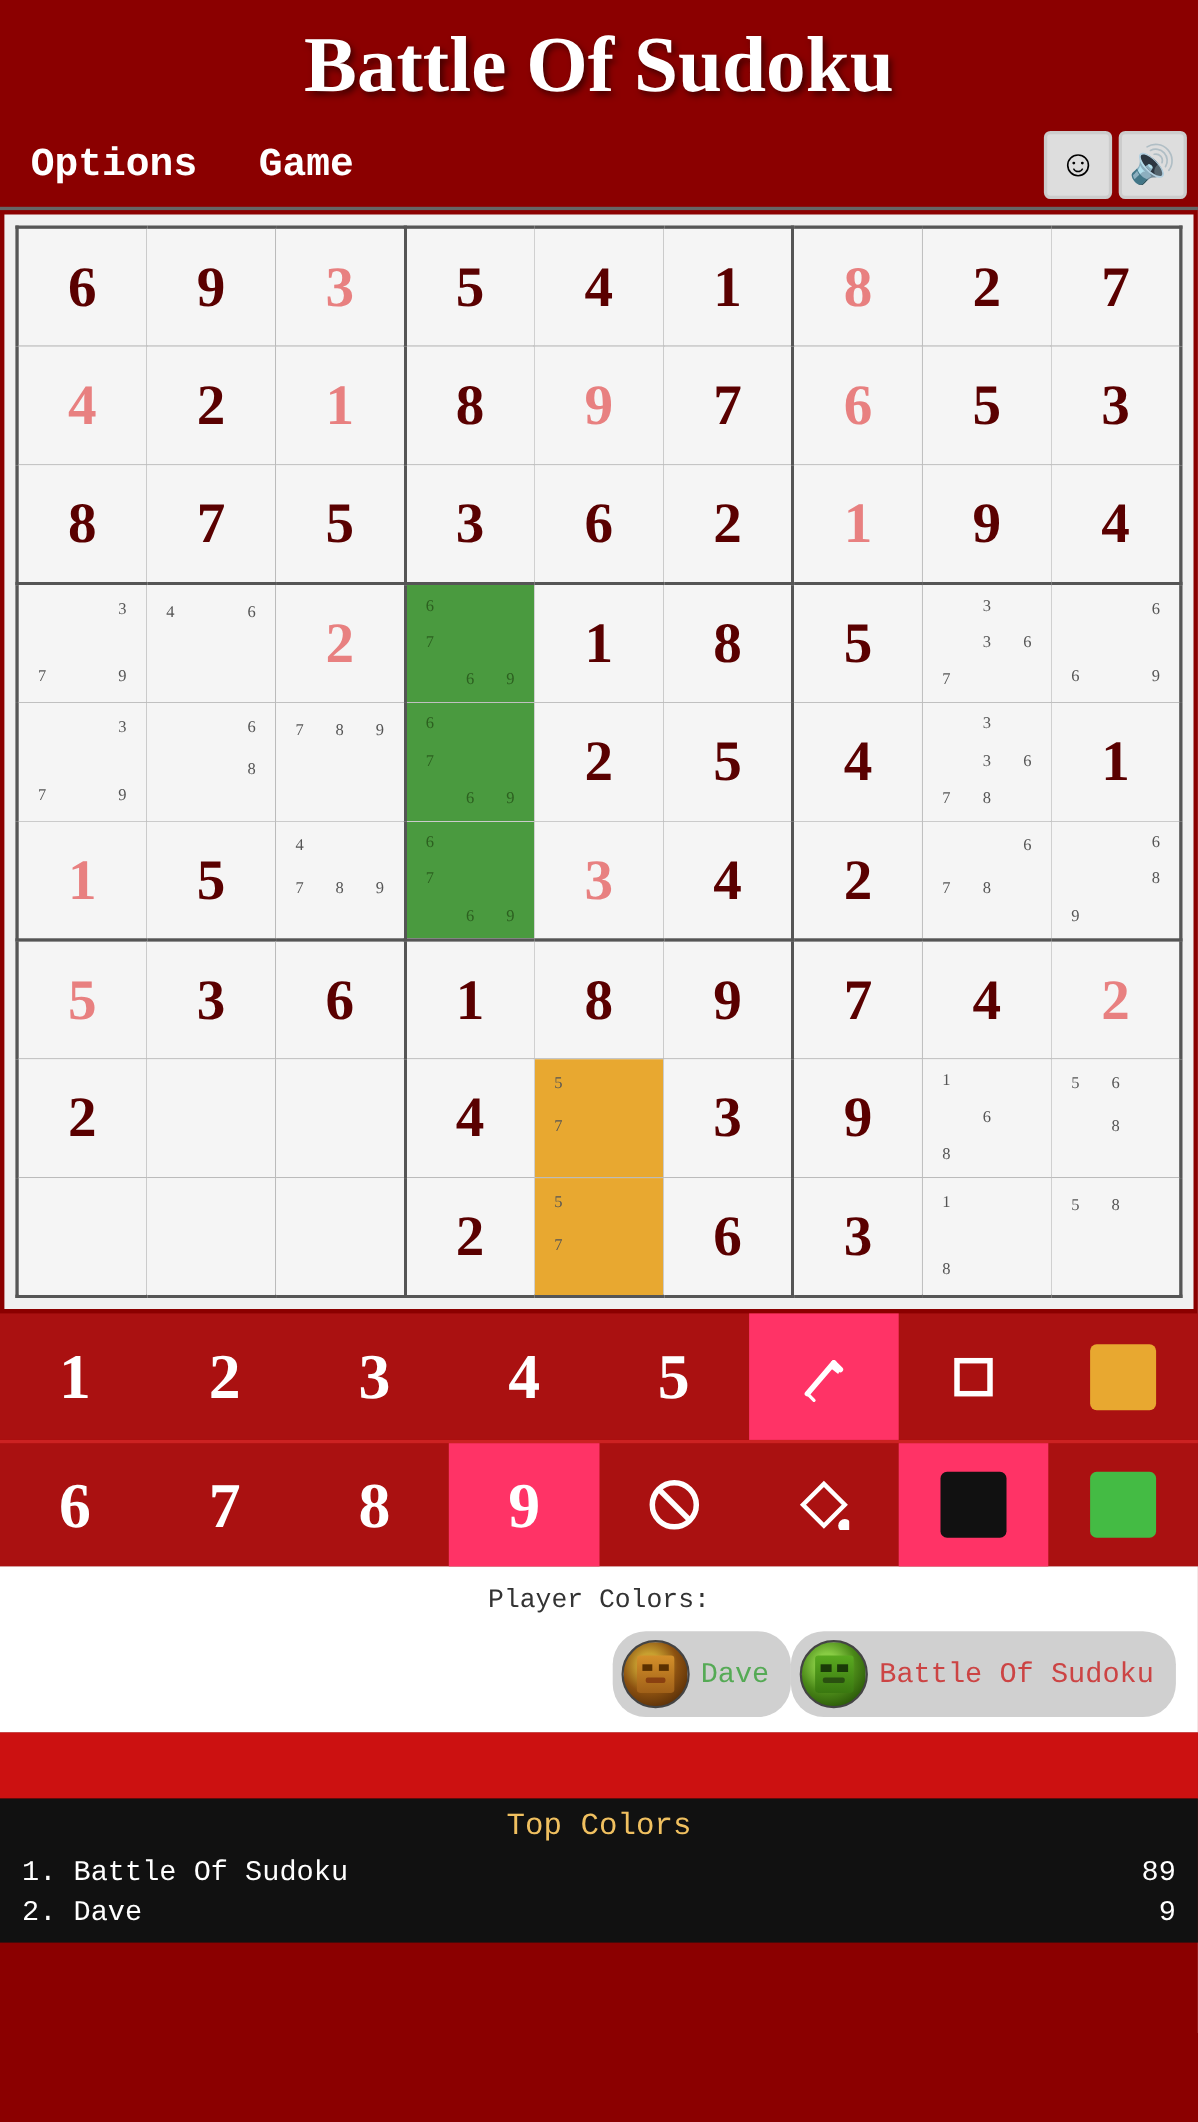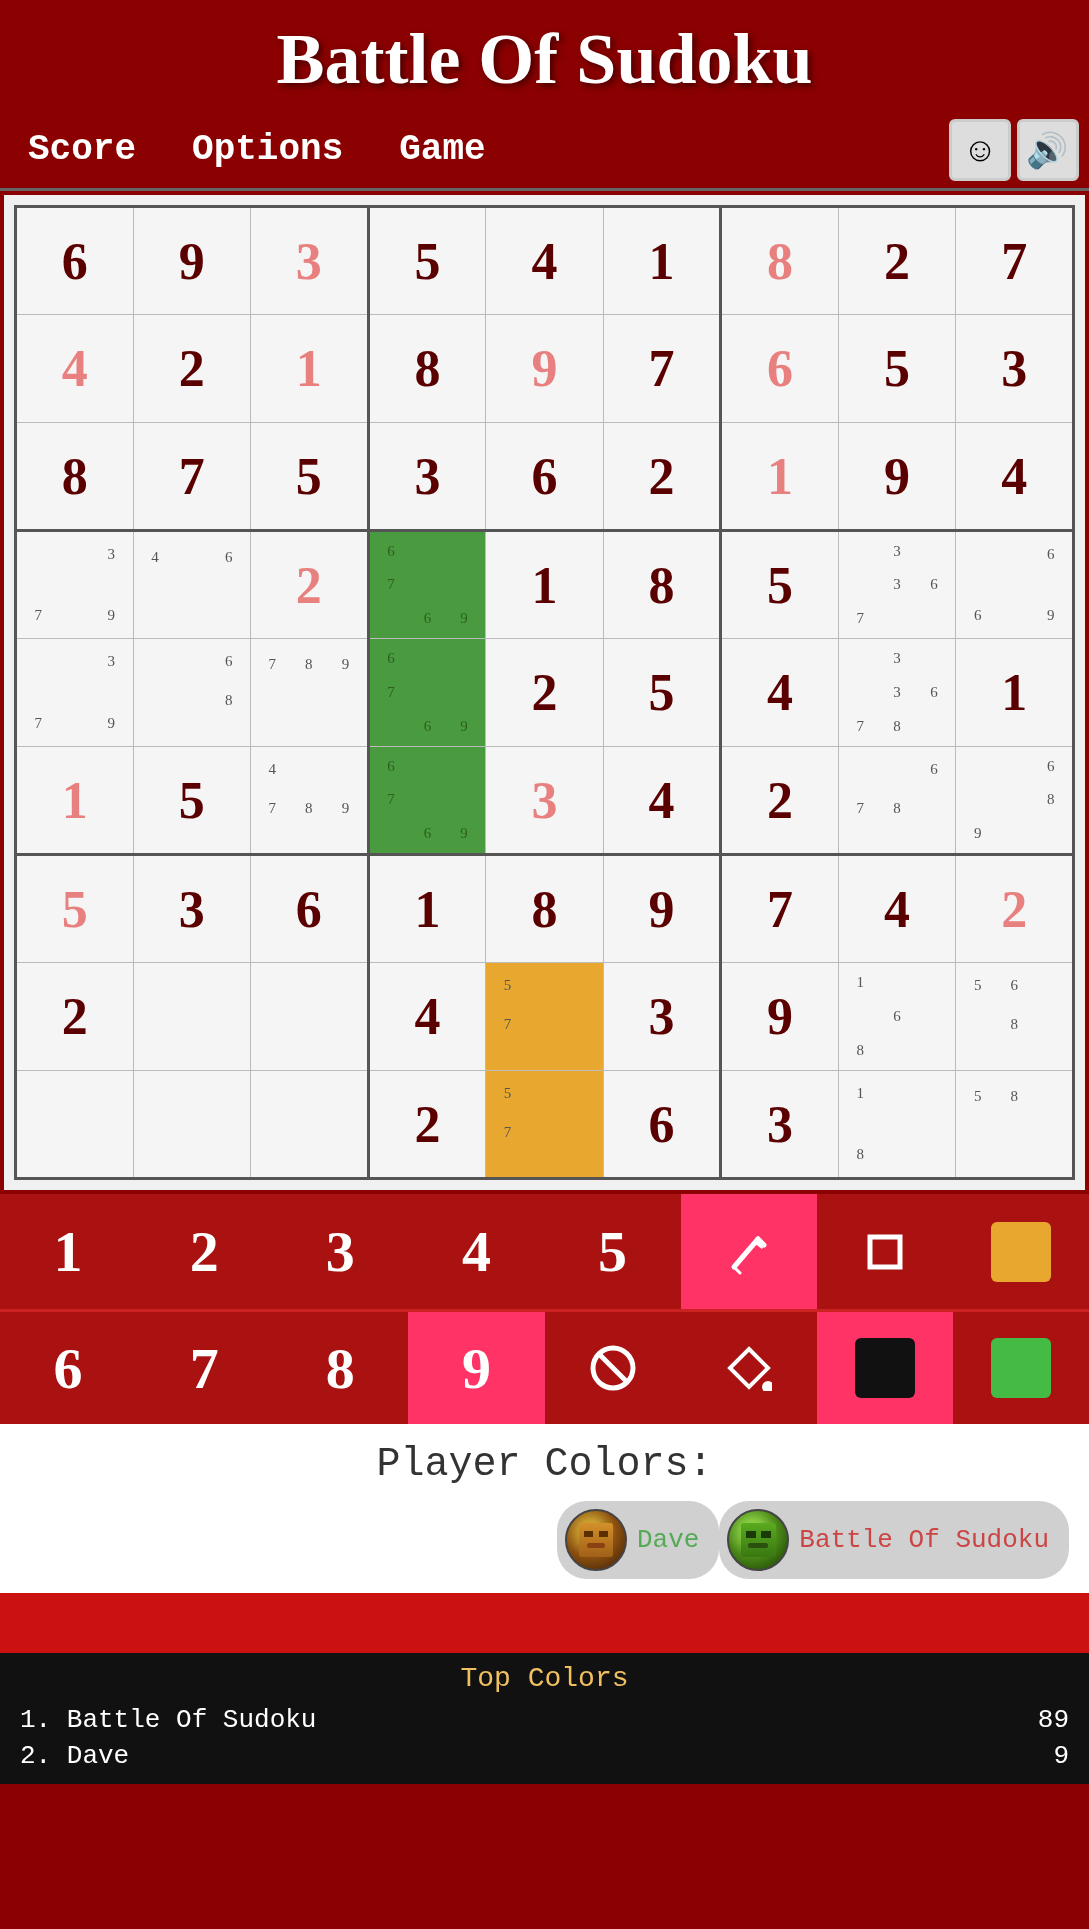--- a/index.html
+++ b/index.html
@@ -173,21 +173,21 @@
       border-top: 3px solid #cc2222;
     }
 
     
     .player-colors-section {
       background: white;
       padding: 18px 20px 14px;
     }
     .player-colors-title {
       text-align: center;
-      font-size: 40px;
+      font-size: 24px;
       font-family: 'Courier New', monospace;
       color: #333;
       margin-bottom: 14px;
     }
     .player-row {
       display: flex;
       justify-content: flex-end;
     }
     .player-badge {
       display: flex;
@@ -250,21 +250,20 @@
     }
   </style>
 </head>
 <body>
 
 <div class="app-header">
   <div class="app-title">Battle Of Sudoku</div>
 </div>
 
 <div class="nav-bar">
-  <div class="nav-tab">Score</div>
   <div class="nav-tab">Options</div>
   <div class="nav-tab">Game</div>
   <div class="nav-spacer"></div>
   <div class="nav-icons">
     <div class="nav-icon-btn">☺</div>
     <div class="nav-icon-btn">🔊</div>
   </div>
 </div>
 
 <div class="grid-container">

